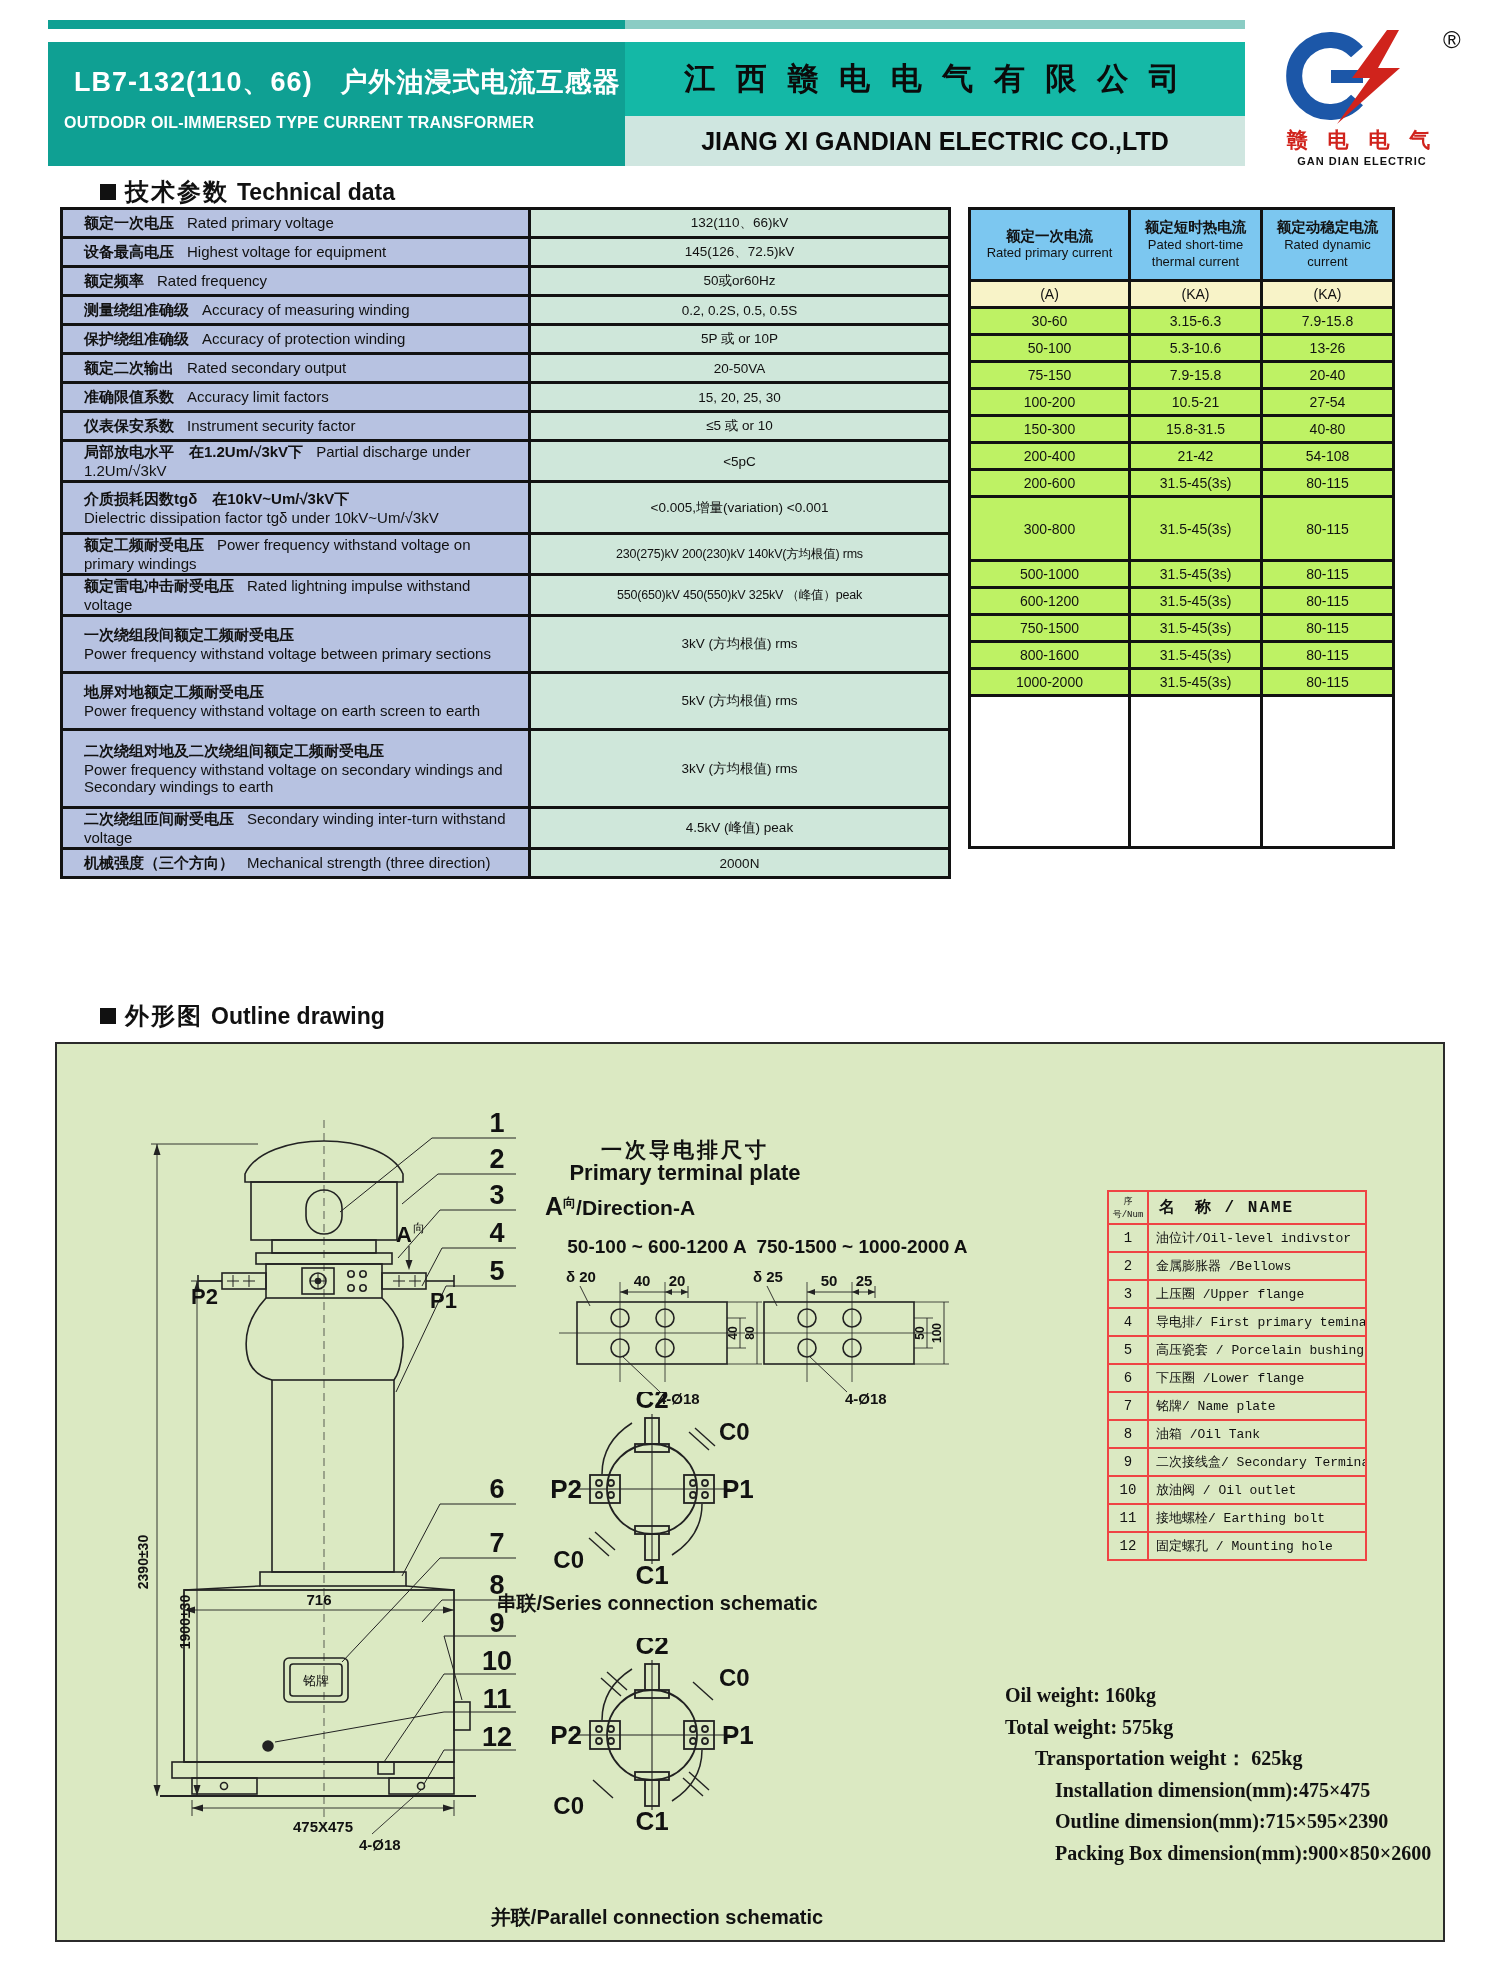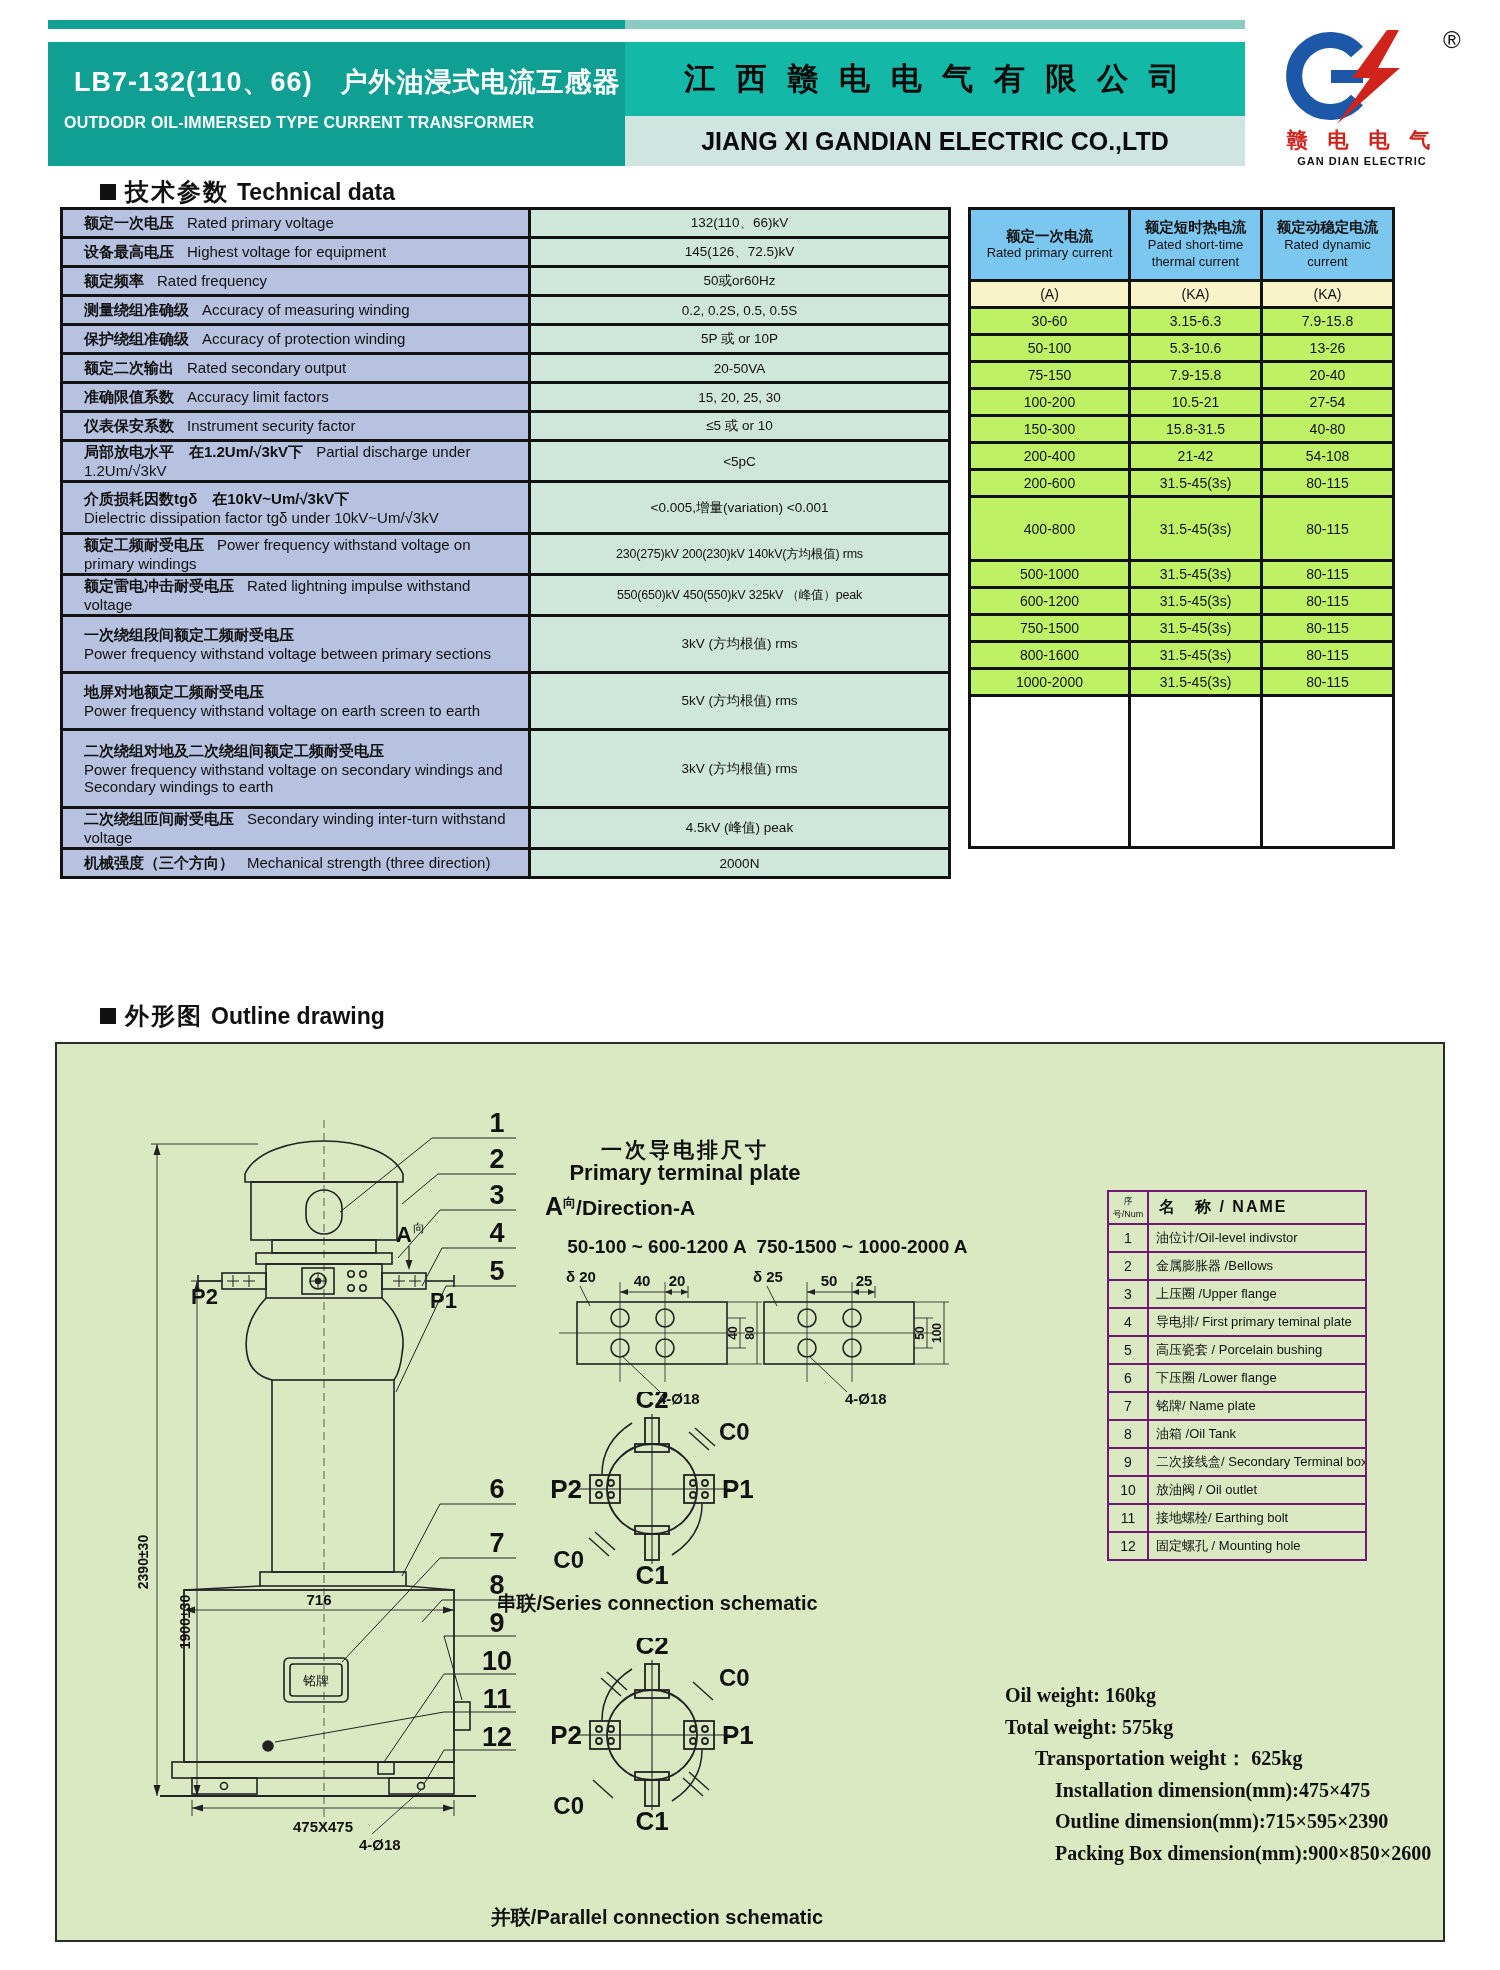--- a/index.html
+++ b/index.html
@@ -49,21 +49,21 @@
   
   .panel{left:55px;top:1042px;width:1390px;height:900px;background:#dbe9c2;border:2px solid #2b2b2b;box-sizing:border-box;}
   .pt-title-cn{left:448px;top:92px;width:360px;text-align:center;font-size:21px;font-weight:bold;letter-spacing:3px;}
   .pt-title-en{left:448px;top:116px;width:360px;text-align:center;font-size:22px;font-weight:bold;}
   .dirA{left:488px;top:148px;font-weight:bold;white-space:nowrap;}
   .dirA .big{font-size:25px;} .dirA .sup{font-size:13px;vertical-align:8px;} .dirA .rest{font-size:21px;}
   .plate-cap{top:192px;text-align:center;font-size:19px;font-weight:bold;white-space:nowrap;}
   .sch-cap{width:400px;text-align:center;font-size:20px;font-weight:bold;white-space:nowrap;}
   
   .parts{left:1050px;top:146px;width:258px;background:transparent;}
-  .parts td{border:2px solid #701a75;font-family:Liberation Sans, sans-serif;overflow:hidden;}
+  .parts td{border:2px solid #ef4444;font-family:Liberation Mono, monospace;overflow:hidden;}
   .parts tr{height:28px;}
   .parts .hrow{height:33px;}
   .parts .numh{font-size:9px;text-align:center;}
   .parts .nameh{font-size:16px;font-weight:bold;letter-spacing:2px;padding-left:10px;}
   .parts .num{font-size:14px;text-align:center;}
   .parts .name{font-size:13px;padding-left:7px;white-space:nowrap;}
   
   .weights{left:948px;top:636px;width:440px;}
   .weights div{font-family:"Liberation Serif",serif;font-weight:600;font-size:20px;line-height:31.5px;white-space:nowrap;}
   .weights div:nth-child(3){margin-left:30px;}
@@ -226,21 +226,21 @@
           <td>200-400</td>
           <td>21-42</td>
           <td>54-108</td>
         </tr>
       <tr class="dat">
           <td>200-600</td>
           <td>31.5-45(3s)</td>
           <td>80-115</td>
         </tr>
       <tr class="dat tall">
-          <td>400-800</td>
+          <td>300-800</td>
           <td>31.5-45(3s)</td>
           <td>80-115</td>
         </tr>
       <tr class="dat">
           <td>500-1000</td>
           <td>31.5-45(3s)</td>
           <td>80-115</td>
         </tr>
       <tr class="dat">
           <td>600-1200</td>

